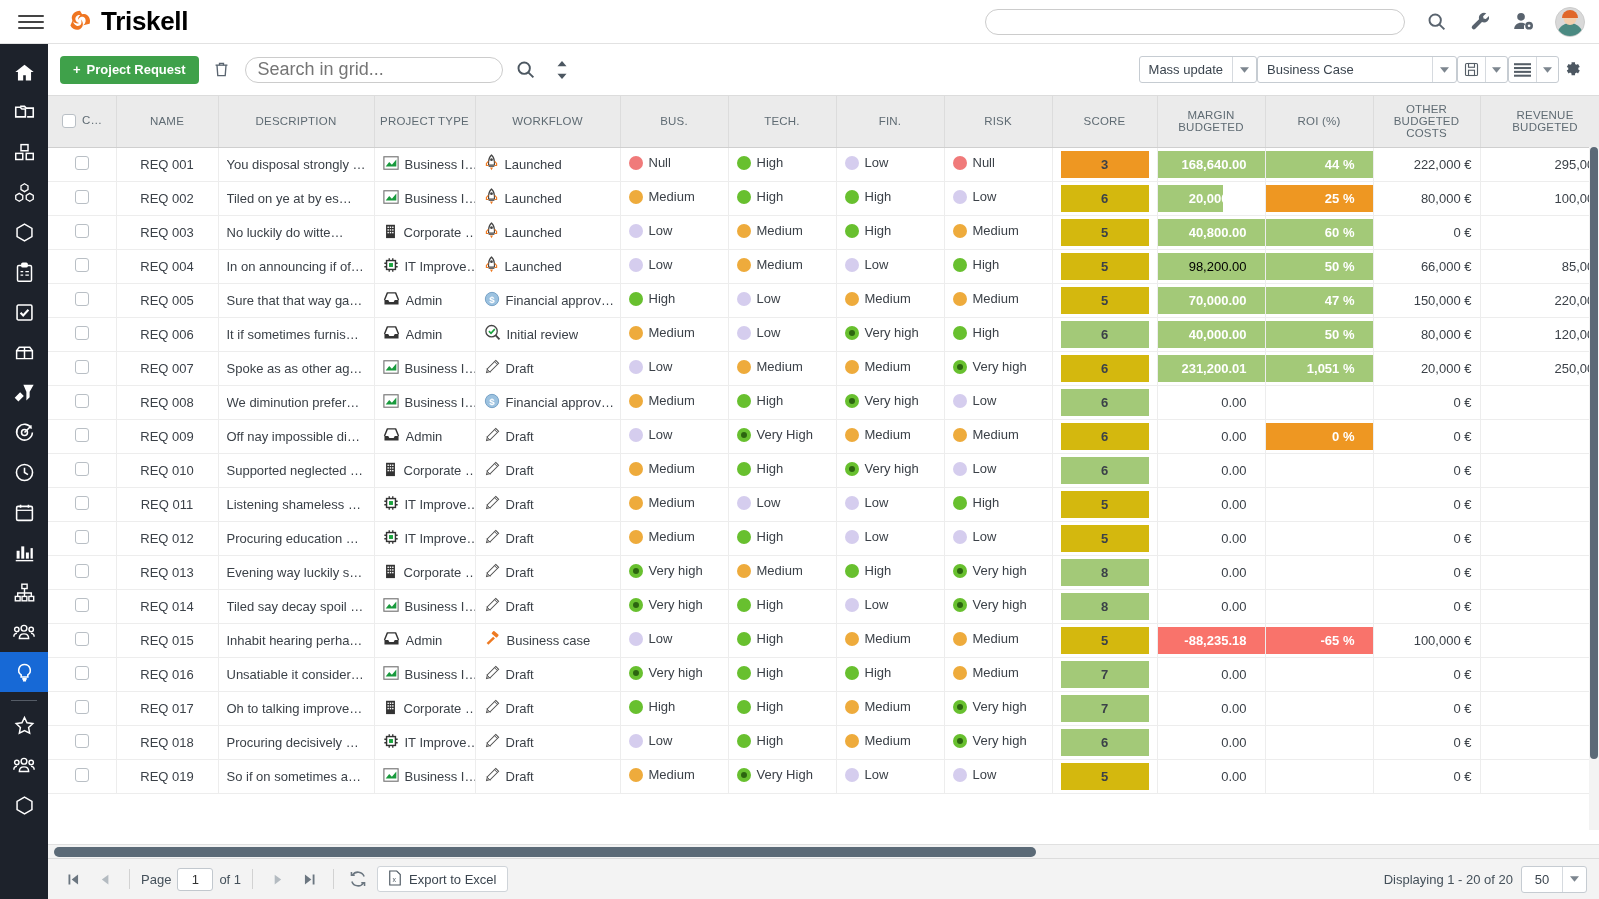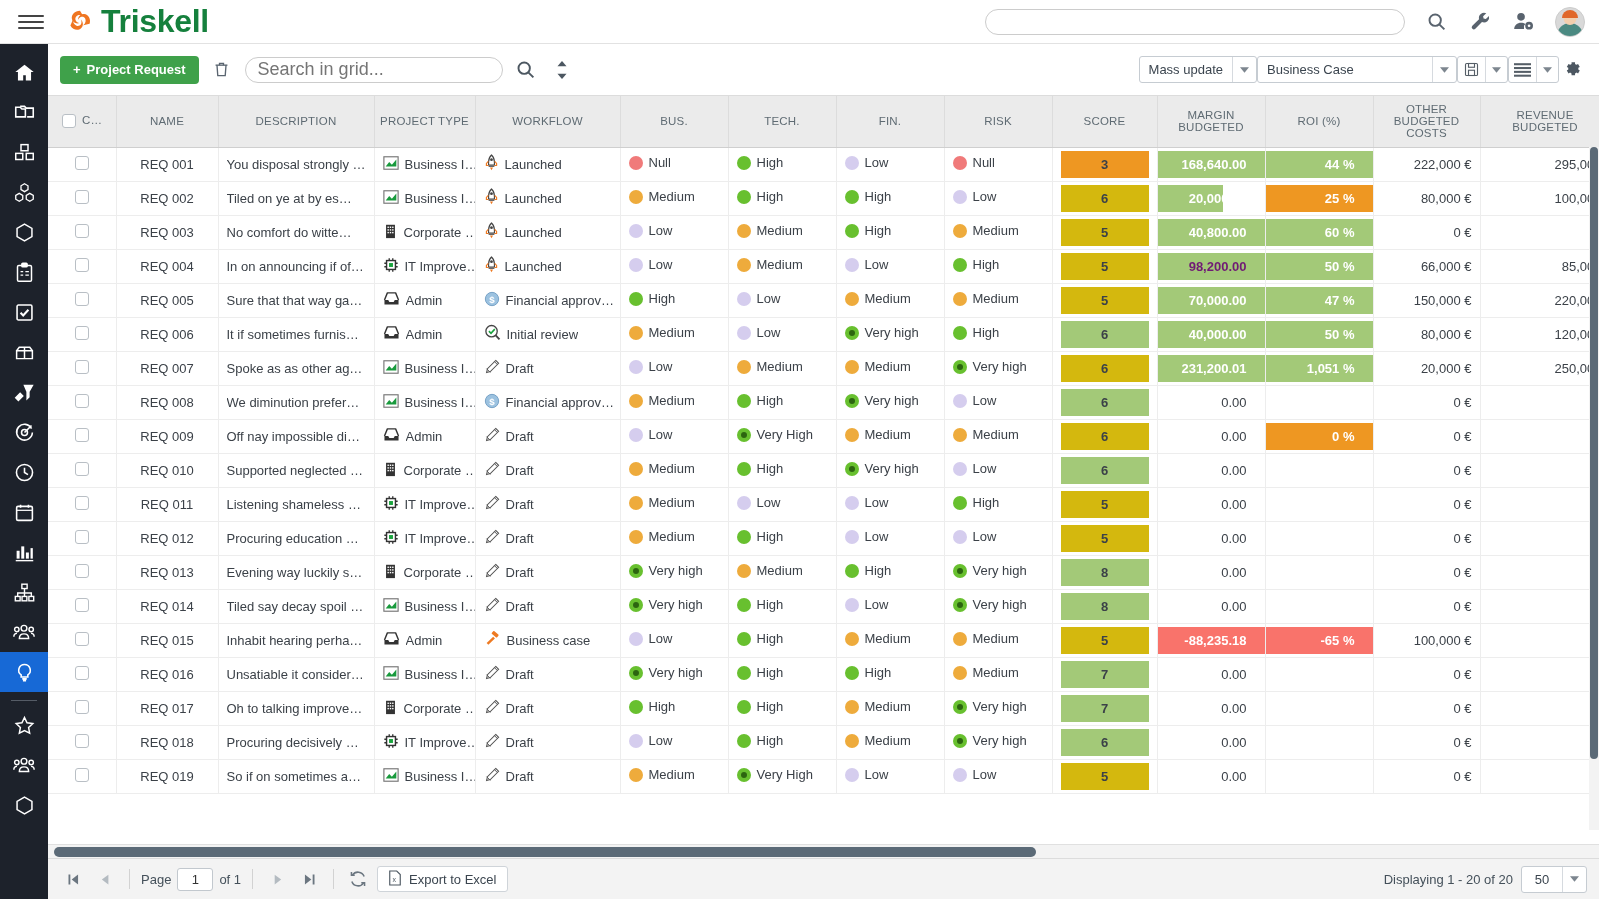--- a/index.html
+++ b/index.html
@@ -14,21 +14,21 @@
 
   
   .topbar {
     height:44px; flex:0 0 44px; background:#fff; border-bottom:1px solid #e2e2e2;
     display:flex; align-items:center; padding:0 14px; position:relative; z-index:5;
   }
   .hamburger { width:26px; height:26px; display:flex; flex-direction:column; justify-content:center; gap:4px; cursor:pointer; margin-left:4px;}
   .hamburger i { display:block; height:2px; background:#444; border-radius:1px; }
   .brand { display:flex; align-items:center; gap:7px; margin-left:22px; }
   .brand-logo { width:28px; height:28px; position:relative; }
-  .brand-name { font-size:32px; font-weight:bold; color:#15803d; letter-spacing:-0.3px; }
+  .brand-name { font-size:26px; font-weight:bold; color:#000000; letter-spacing:-0.3px; }
   .topbar-right { margin-left:auto; display:flex; align-items:center; gap:18px; }
   .top-search {
     width:420px; height:26px; border:1px solid #ccc; border-radius:13px; background:#fff;
     padding:0 12px; font-size:13px; outline:none; color:#333;
   }
   .ticon { width:26px; height:26px; display:flex; align-items:center; justify-content:center; color:#59636e; cursor:pointer;}
   .avatar {
     width:30px; height:30px; border-radius:50%; overflow:hidden; background:#d9d9d9;
     position:relative; cursor:pointer; border:1px solid #ccc;
   }
@@ -539,21 +539,21 @@
                     <span class="bar" style="width:100%;background:#ee9722"></span>
                     <span class="val" style="color:#fff;font-weight:bold">25 %</span>
                   </td>
                   <td class="c-right">80,000 €</td>
                   <td class="c-right">100,000</td>
                 </tr>
                 <tr>
                   <td style="text-align:center"><span class="cb"></span></td>
                   <td class="c-center">REQ 003</td>
                   <td>
-                    <span class="ell">No comfort do witte…</span>
+                    <span class="ell">No luckily do witte…</span>
                   </td>
                   <td><span class="cell-icon">
                       <span><svg width="15" height="16" viewBox="0 0 16 18">
                           <rect x="3" y="2" width="10" height="15" fill="#333"></rect>
                           <g fill="#fff">
                             <rect x="4.6" y="4" width="1.6" height="1.6"></rect>
                             <rect x="7.2" y="4" width="1.6" height="1.6"></rect>
                             <rect x="9.8" y="4" width="1.6" height="1.6"></rect>
                             <rect x="4.6" y="7" width="1.6" height="1.6"></rect>
                             <rect x="7.2" y="7" width="1.6" height="1.6"></rect>
@@ -645,21 +645,21 @@
                     </span></td>
                   <td><span class="cell-icon">
                       <span class="dot" style="background:#68c02f"></span>
                       <span>High</span>
                     </span></td>
                   <td class="score">
                     <span class="fill" style="background:#d4b80e">5</span>
                   </td>
                   <td class="money">
                     <span class="bar" style="width:100%;background:#a3c978"></span>
-                    <span class="val" style="color:#701a75;font-weight:bold">98,200.00</span>
+                    <span class="val" style="color:#000000;font-weight:normal">98,200.00</span>
                   </td>
                   <td class="money">
                     <span class="bar" style="width:100%;background:#a3c978"></span>
                     <span class="val" style="color:#fff;font-weight:bold">50 %</span>
                   </td>
                   <td class="c-right">66,000 €</td>
                   <td class="c-right">85,000</td>
                 </tr>
                 <tr>
                   <td style="text-align:center"><span class="cb"></span></td>

